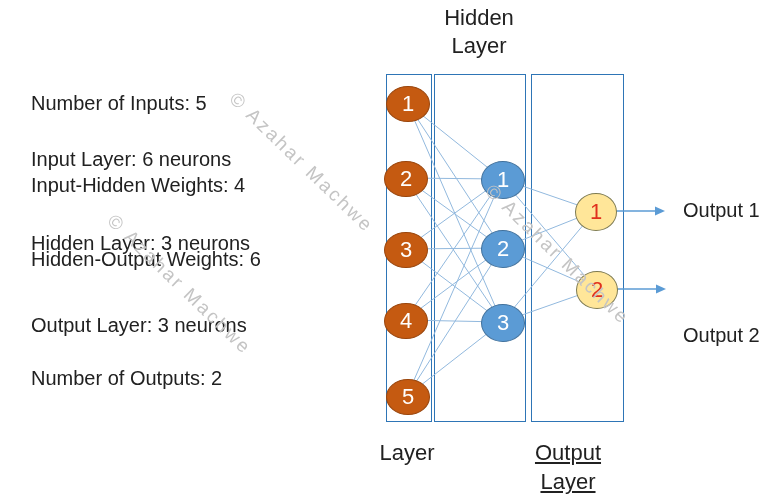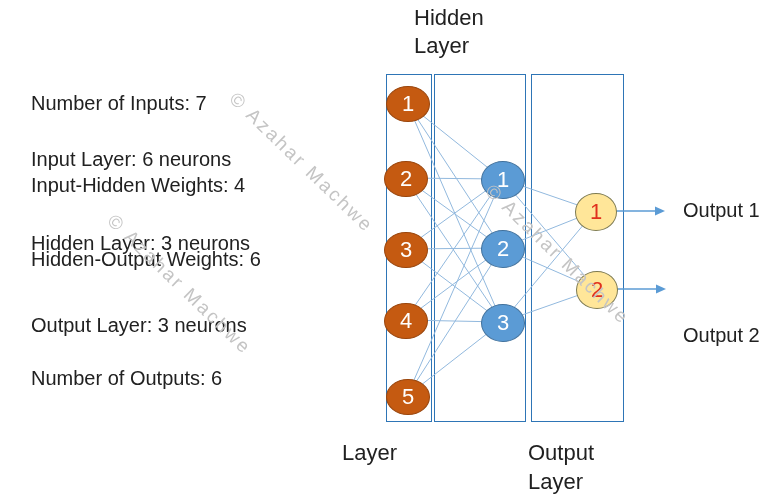--- a/index.html
+++ b/index.html
@@ -6,21 +6,21 @@
   #canvas {
     position:relative; width:782px; height:498px; background:#ffffff;
     font-family:"Liberation Sans", sans-serif; overflow:hidden;
     color: var(--c-text, #212121);
   }
   .info-line {
     position:absolute; left:31px; font-size:20px; line-height:26px;
     color:var(--c-text,#212121); white-space:nowrap;
   }
   .layer-title {
-    position:absolute; width:130px; font-size:22px;
+    position:absolute; width:130px; text-align:center; font-size:22px;
     line-height:28px; color:var(--c-text,#212121);
   }
   .layer-box {
     position:absolute; border:1.5px solid var(--c-box_border,#2E75B6);
     background:transparent; z-index:1;
   }
   #connections { position:absolute; left:0; top:0; z-index:2; }
   .conn { stroke: var(--c-connection,#92B9DE); stroke-width:1; }
   .arrow-line { stroke: var(--c-arrow,#5B9BD5); stroke-width:1.5; }
   .arrow-head { fill: var(--c-arrow,#5B9BD5); }
@@ -52,36 +52,36 @@
     position:absolute; z-index:6; font-size:19px; letter-spacing:2.5px;
     color:var(--c-watermark,#C4C4C4); white-space:nowrap;
     transform:rotate(44deg); transform-origin:left top; pointer-events:none;
   }
 </style>
 </head>
 <body>
 
 <div id="canvas">
 
-  <div class="info-line" style="top:90px">Number of Inputs: 7</div>
+  <div class="info-line" style="top:90px">Number of Inputs: 5</div>
   <div class="info-line" style="top:146px">Input Layer: 6 neurons</div>
   <div class="info-line" style="top:172px">Input-Hidden Weights: 4</div>
   <div class="info-line" style="top:230px">Hidden Layer: 3 neurons</div>
   <div class="info-line" style="top:246px">Hidden-Output Weights: 6</div>
   <div class="info-line" style="top:312px">Output Layer: 3 neurons</div>
-  <div class="info-line" style="top:365px">Number of Outputs: 6</div>
+  <div class="info-line" style="top:365px">Number of Outputs: 2</div>
 
   <div class="layer-title" style="left:414px; top:4px;">
     <span style="display:block">Hidden</span>
     <span style="display:block">Layer</span>
   </div>
   <div class="layer-title" style="left:342px; top:438px; line-height:29px;">
     <span style="display:block">Layer</span>
   </div>
-  <div class="layer-title" style="left:528px; top:438px; line-height:29px;">
+  <div class="layer-title" style="left:503px; top:438px; line-height:29px;text-decoration:underline;">
     <span style="display:block">Output</span>
     <span style="display:block">Layer</span>
   </div>
 
   <div class="layer-box" style="left:386px; top:74px; width:44px; height:346px;"></div>
   <div class="layer-box" style="left:434px; top:74px; width:90px; height:346px;"></div>
   <div class="layer-box" style="left:531px; top:74px; width:91px; height:346px;"></div>
 
   <svg id="connections" width="782" height="498">
       <line x1="407" y1="103" x2="502" y2="179" class="conn"></line>

